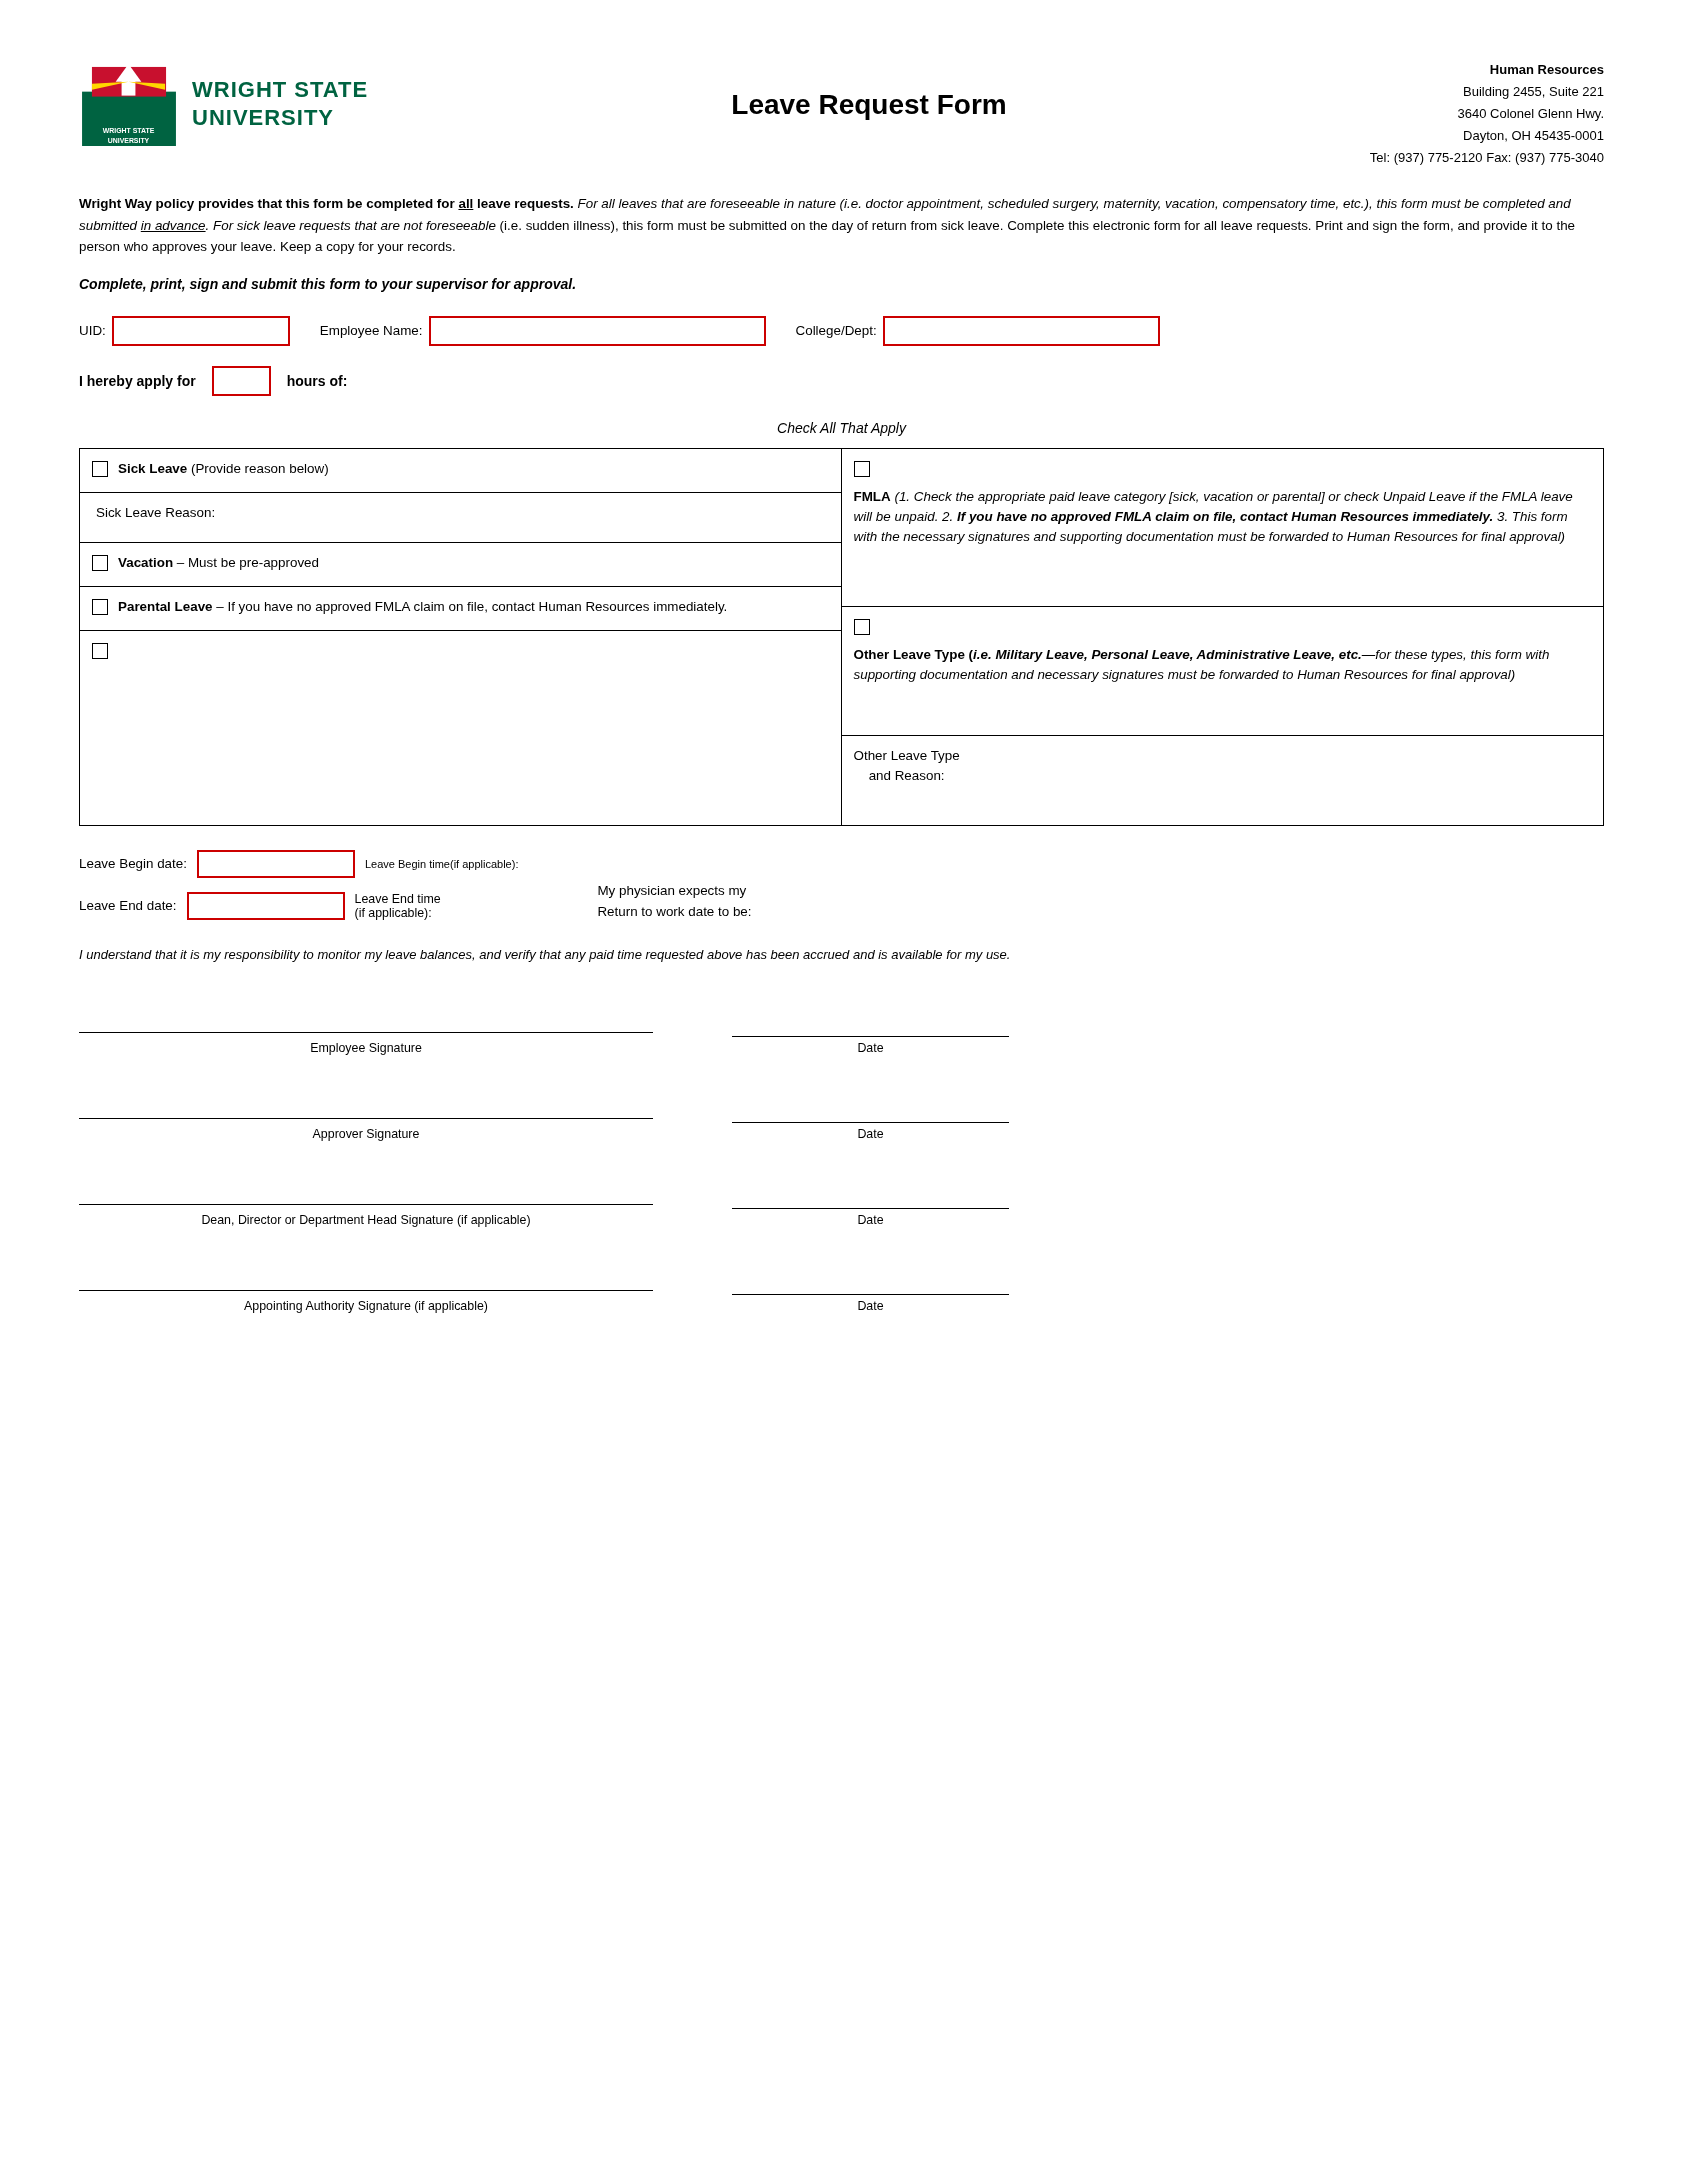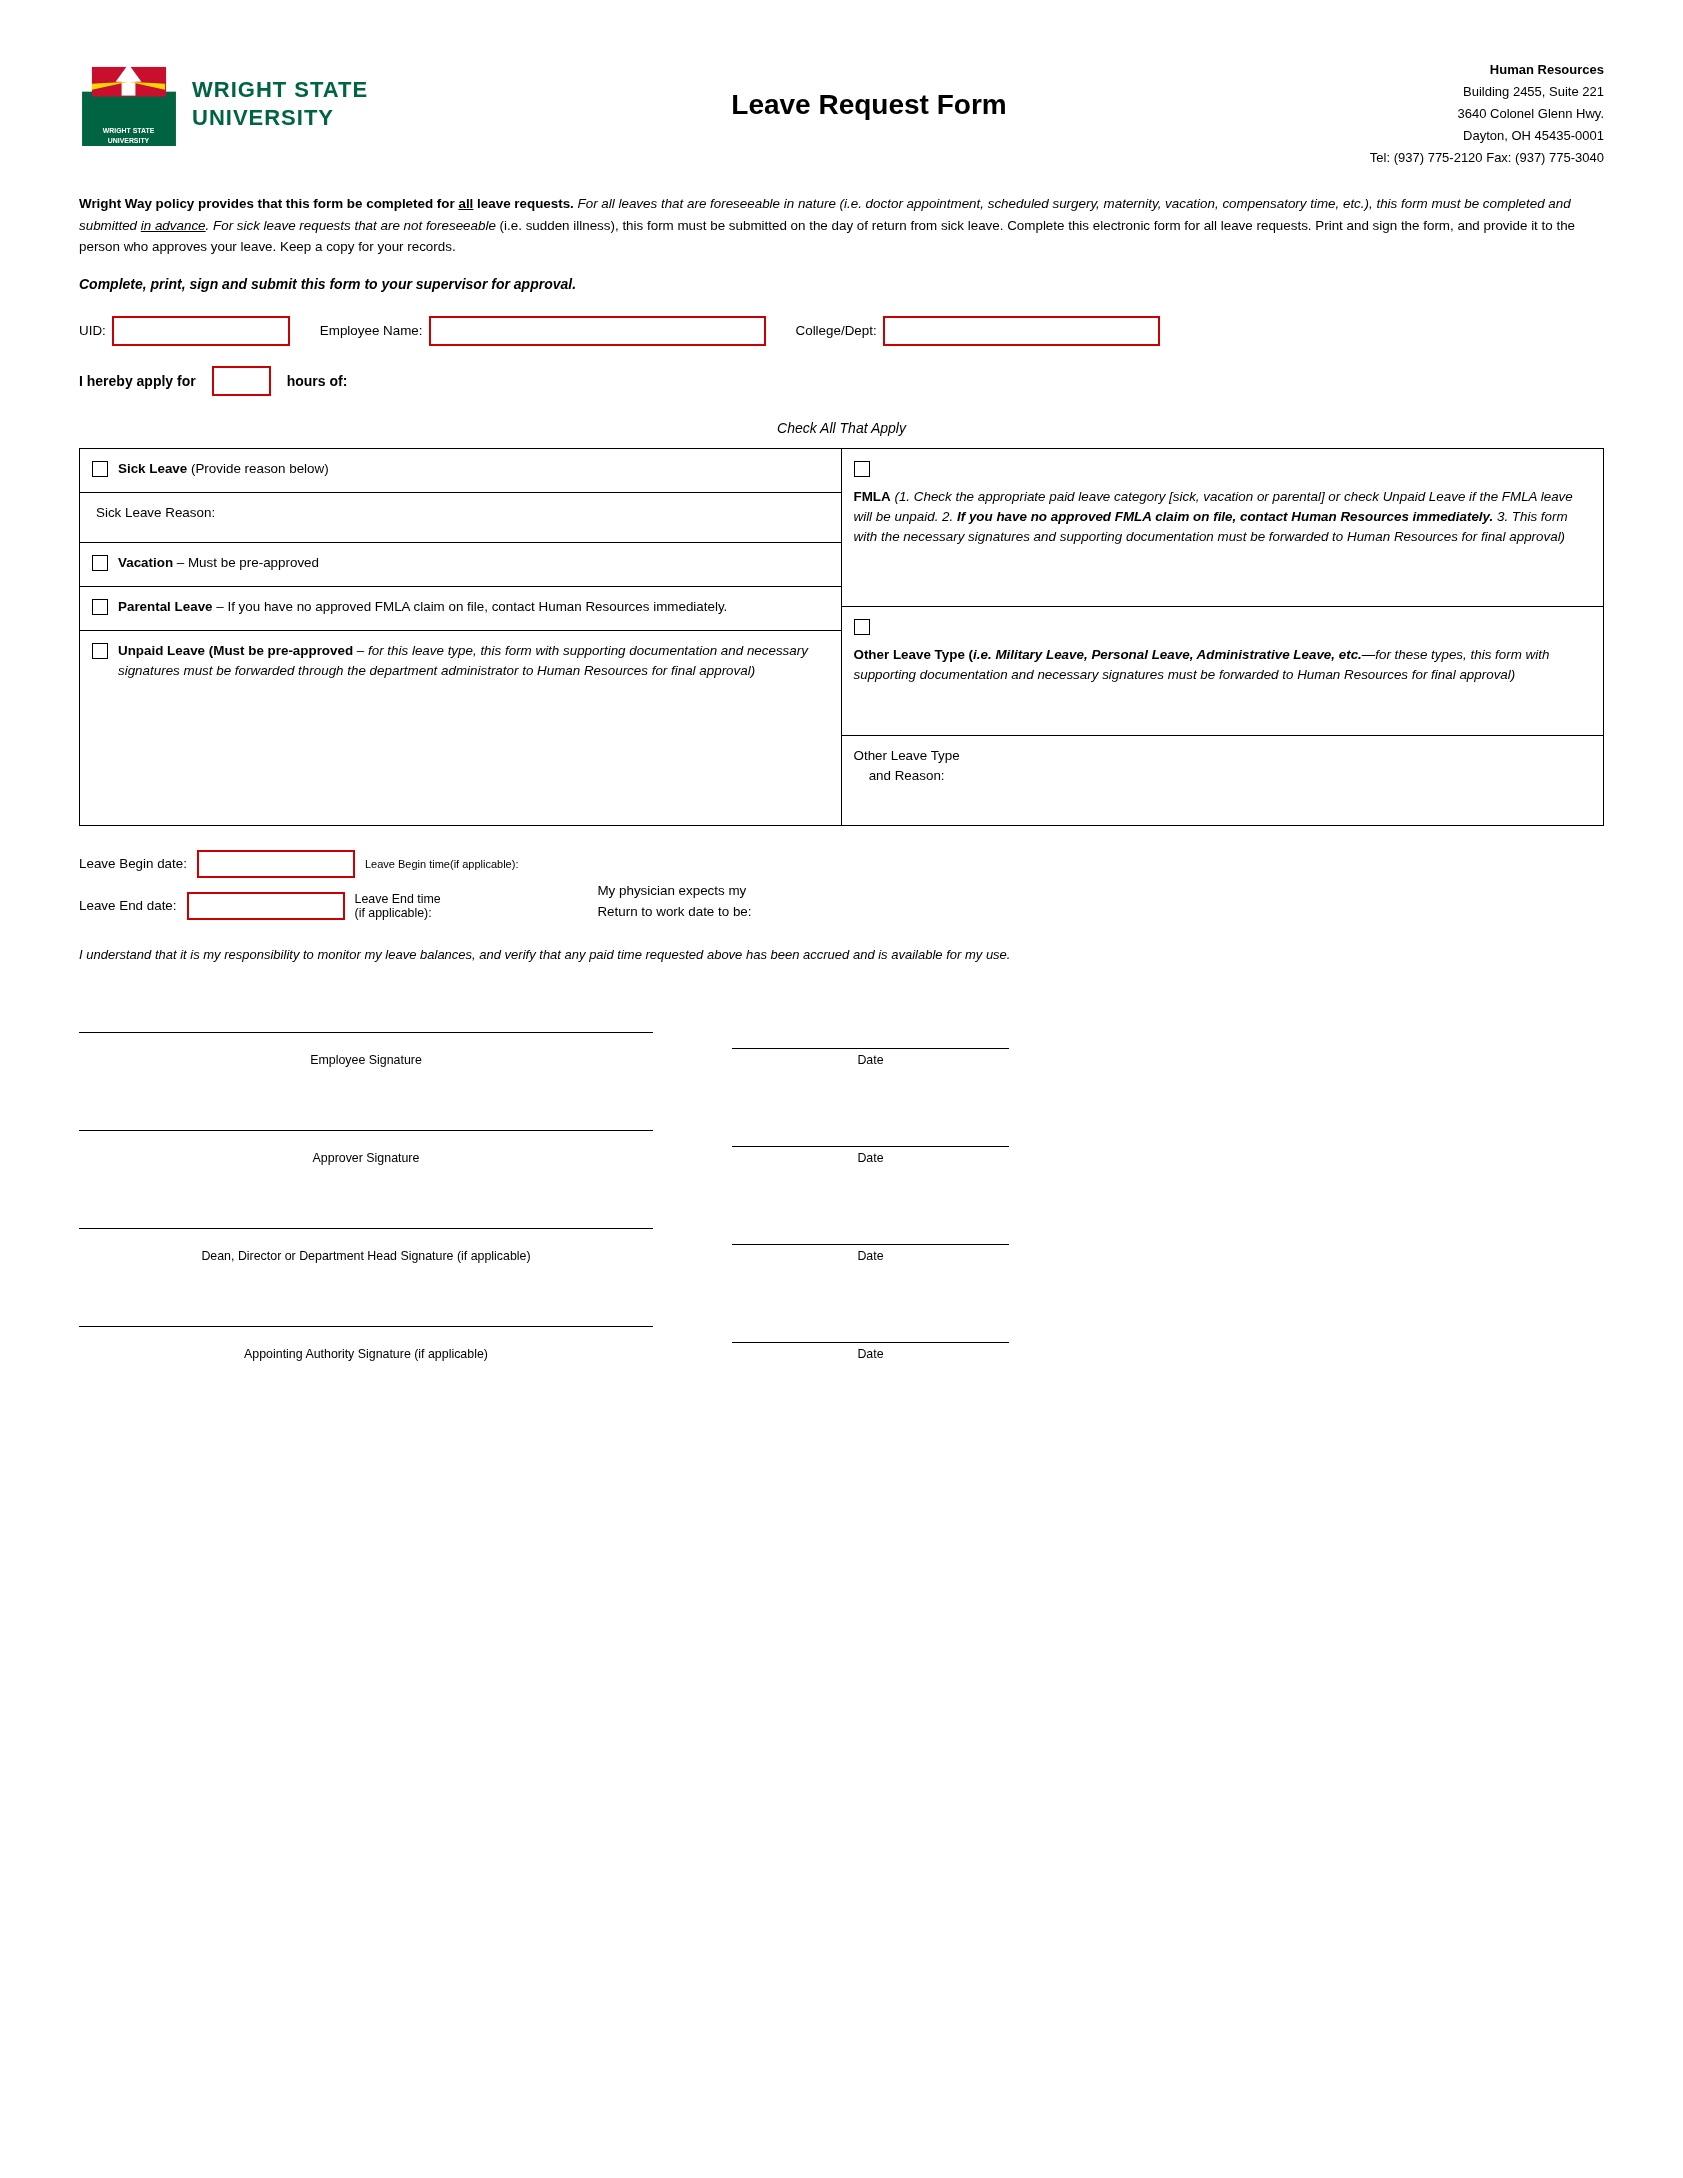--- a/index.html
+++ b/index.html
@@ -214,21 +214,21 @@
       flex-direction: column;
       align-items: center;
     }
     .sig-line {
       width: 574px;
       border-bottom: 1.5px solid #000;
       height: 28px;
     }
     .sig-line-label {
       font-size: 12.4px;
-      margin-top: 20px;
+      margin-top: 8px;
       text-align: center;
     }
     .date-line-block {
       display: flex;
       flex-direction: column;
       align-items: center;
     }
     .date-line {
       width: 277px;
       border-bottom: 1.5px solid #000;
@@ -343,21 +343,20 @@
     </div>
 
     <div class="leave-item">
       <span class="checkbox-box"></span>
       <span class="leave-text"><span class="bold">Parental Leave</span> – If you have no approved FMLA claim on file, contact Human Resources immediately.</span>
     </div>
 
 
     <div class="leave-item" style="min-height: 99px; border-bottom: none;">
       <span class="checkbox-box"></span>
-      <span class="leave-text"><span class="bold">Unpaid Leave (Must be pre-approved</span> – <span class="italic">for this leave type, this form with supporting documentation and necessary signatures must be forwarded through the department administrator to Human Resources for final approval)</span></span>
     </div>
   </div>
 
   <div class="leave-col-right">
 
     <div class="leave-item-right" style="min-height: 158px;">
       <span class="checkbox-box"></span>
       <span class="leave-text"><span class="bold">FMLA</span> <span class="italic">(1. Check the appropriate paid leave category [sick, vacation or parental] or check Unpaid Leave if the FMLA leave will be unpaid.  2. <span class="bold">If you have no approved FMLA claim on file, contact Human Resources immediately.</span>  3. This form with the necessary signatures and supporting documentation must be forwarded to Human Resources for final approval)</span></span>
     </div>
 

